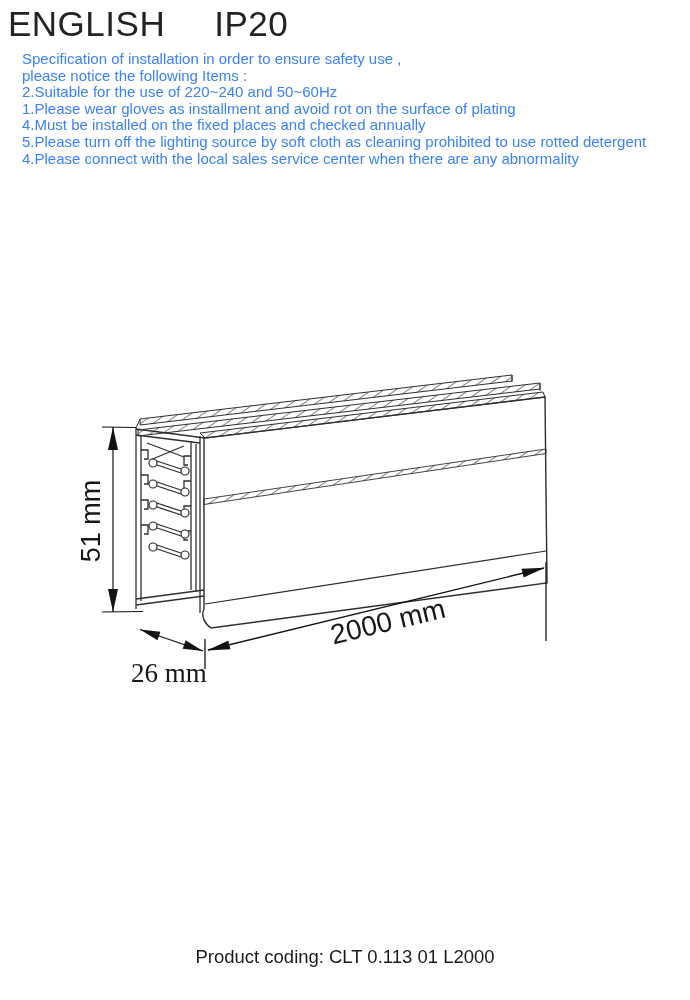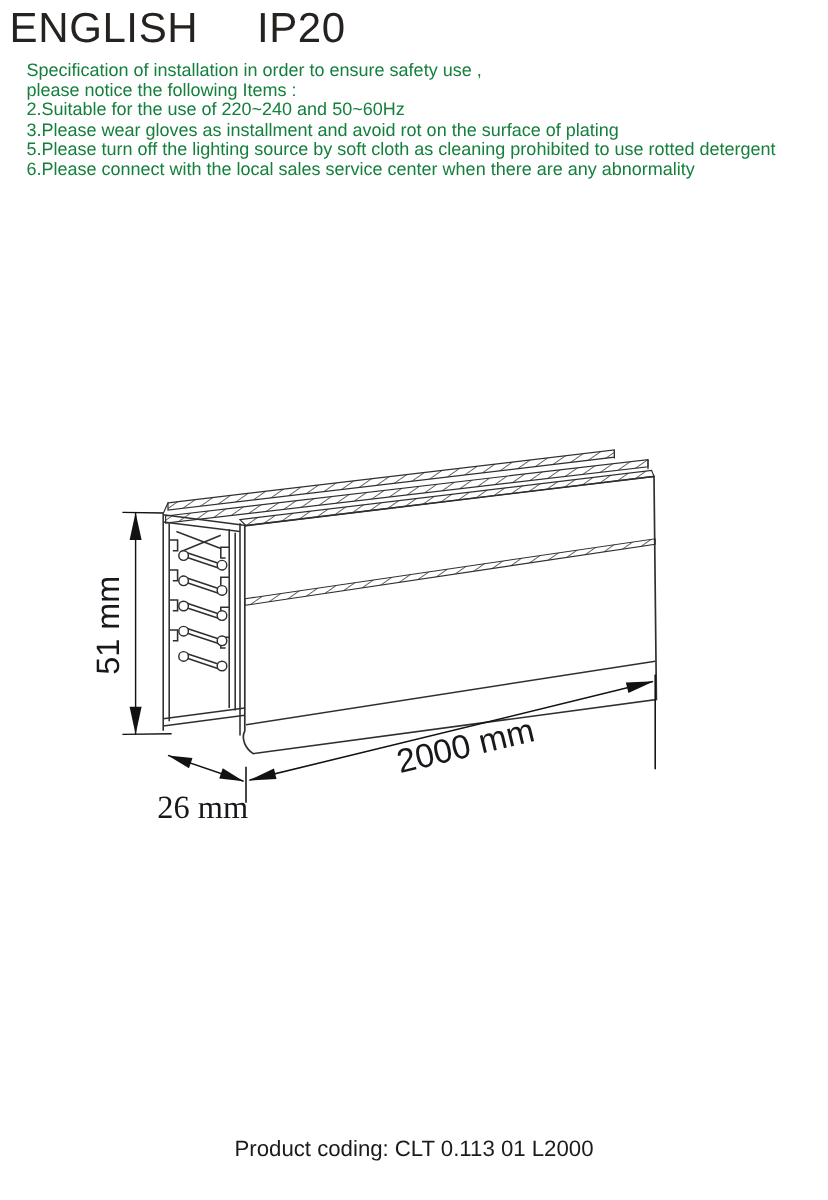--- a/index.html
+++ b/index.html
@@ -15,21 +15,21 @@
     position:absolute;left:8px;top:4px;
     font-size:35px;line-height:40px;
     letter-spacing:0.5px;
     color:#262220;
     white-space:nowrap;
   }
   .title-ip{margin-left:49px;}
   .spec-block{
     position:absolute;left:22px;top:51px;
     font-size:15px;line-height:16.6px;
-    color:#15803d;
+    color:#3b82f6;
     white-space:nowrap;
   }
   .drawing{position:absolute;left:0;top:0;width:690px;height:1000px;}
   .drawing svg{position:absolute;left:0;top:0;}
   .dim-label{
     position:absolute;
     font-size:27px;
     color:#17171c;
     white-space:nowrap;
     transform-origin:center center;
@@ -52,23 +52,24 @@
 <div class="page">
 
   <div class="title-row">
     <span>ENGLISH</span><span class="title-ip">IP20</span>
   </div>
 
   <div class="spec-block">
     <div>Specification of installation in order to ensure safety use ,</div>
     <div>please notice the following Items :</div>
     <div>2.Suitable for the use of 220~240 and 50~60Hz</div>
-    <div>3.Please wear gloves as installment and avoid rot on the surface of plating</div>
+    <div>1.Please wear gloves as installment and avoid rot on the surface of plating</div>
+    <div>4.Must be installed on the fixed places and checked annually</div>
     <div>5.Please turn off the lighting source by soft cloth as cleaning prohibited to use rotted detergent</div>
-    <div>6.Please connect with the local sales service center when there are any abnormality</div>
+    <div>4.Please connect with the local sales service center when there are any abnormality</div>
   </div>
 
   <div class="drawing">
     <svg width="690" height="1000" viewBox="0 0 690 1000">
       <defs>
         <pattern id="hatch" width="7" height="7" patternUnits="userSpaceOnUse" patternTransform="rotate(55)">
           <line x1="0" y1="0" x2="0" y2="7" stroke="#3c3c3c" stroke-width="1.3"></line>
         </pattern>
       </defs>
 

